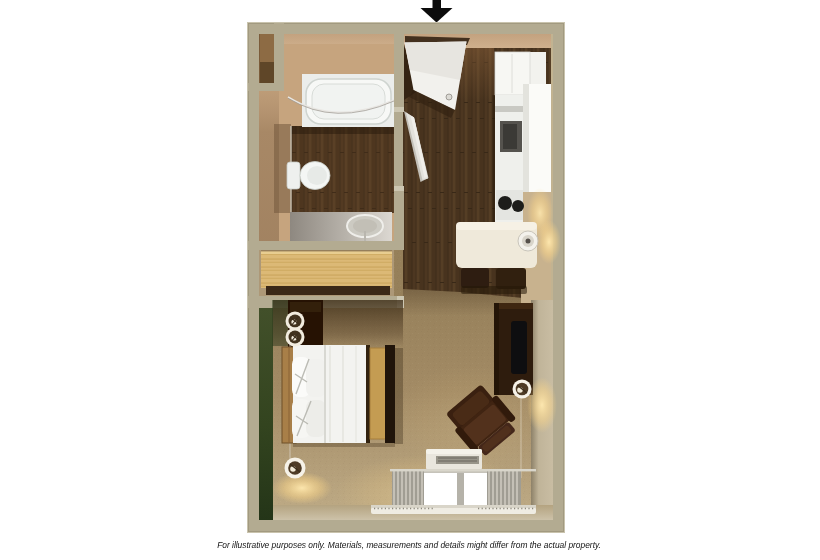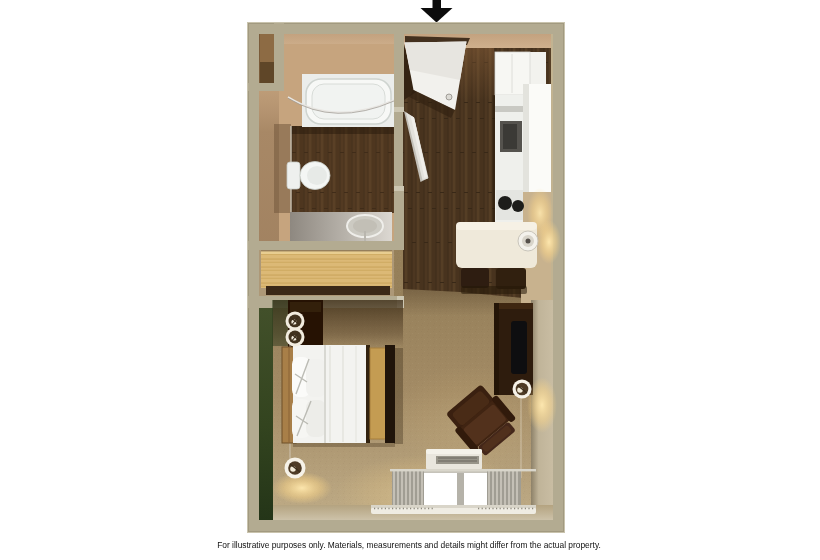--- a/index.html
+++ b/index.html
@@ -1,16 +1,16 @@
 <!DOCTYPE html>
 <html><head>
 <meta charset="utf-8">
 <style>
 html,body{margin:0;padding:0;background:#ffffff;}
-.page{position:relative;width:820px;height:560px;background:#ec4899;font-family:"Liberation Sans",sans-serif;overflow:hidden;}
+.page{position:relative;width:820px;height:560px;background:#ec4899;font-family:"Liberation Sans",sans-serif;overflow:hidden;font-style:italic;}
 </style>
 </head>
 <body>
 <div class="page">
 <svg width="820" height="560" viewBox="0 0 820 560">
 <defs>
 <pattern id="woodV" width="12" height="90" patternUnits="userSpaceOnUse">
   <rect width="12" height="90" fill="#4d3721"></rect>
   <rect x="0" width="4" height="90" fill="#48331e"></rect>
   <rect x="8" width="4" height="90" fill="#553e25"></rect>

